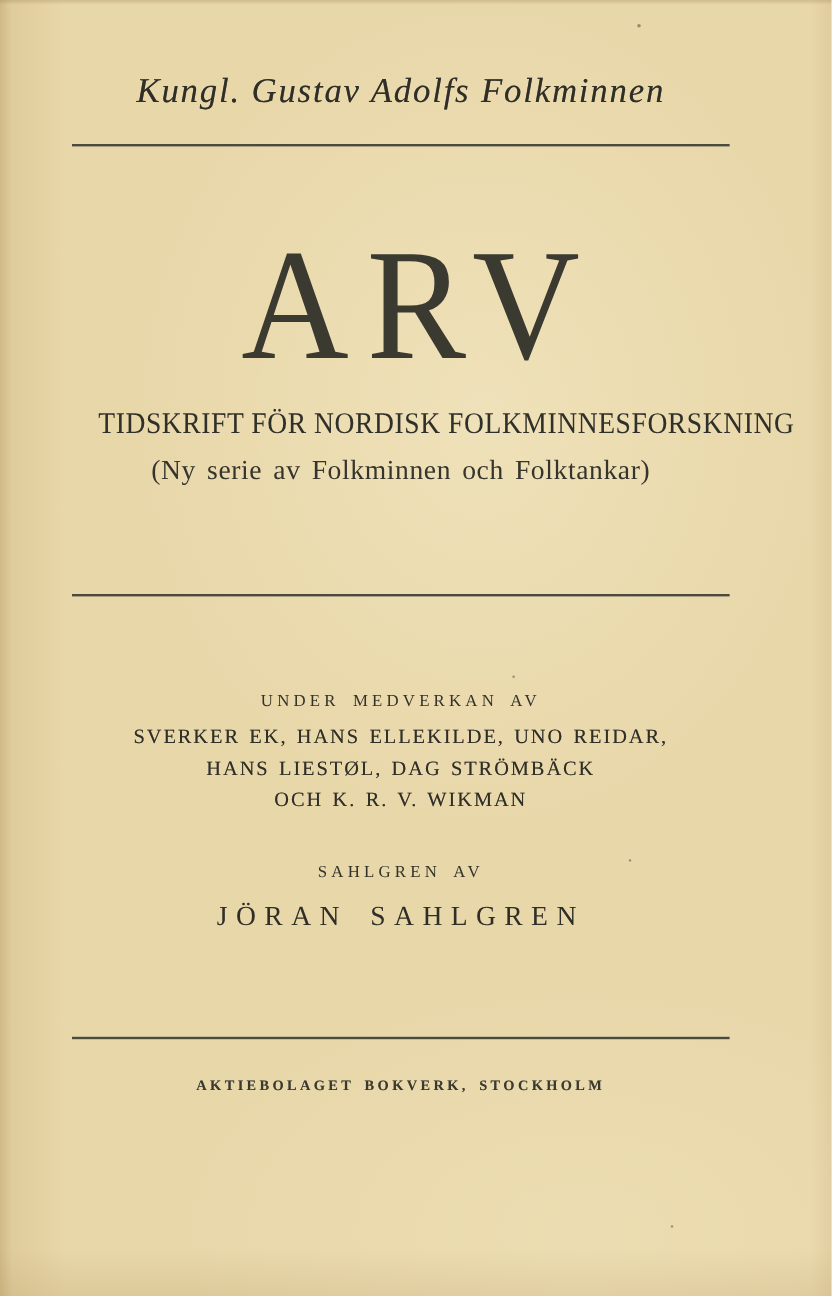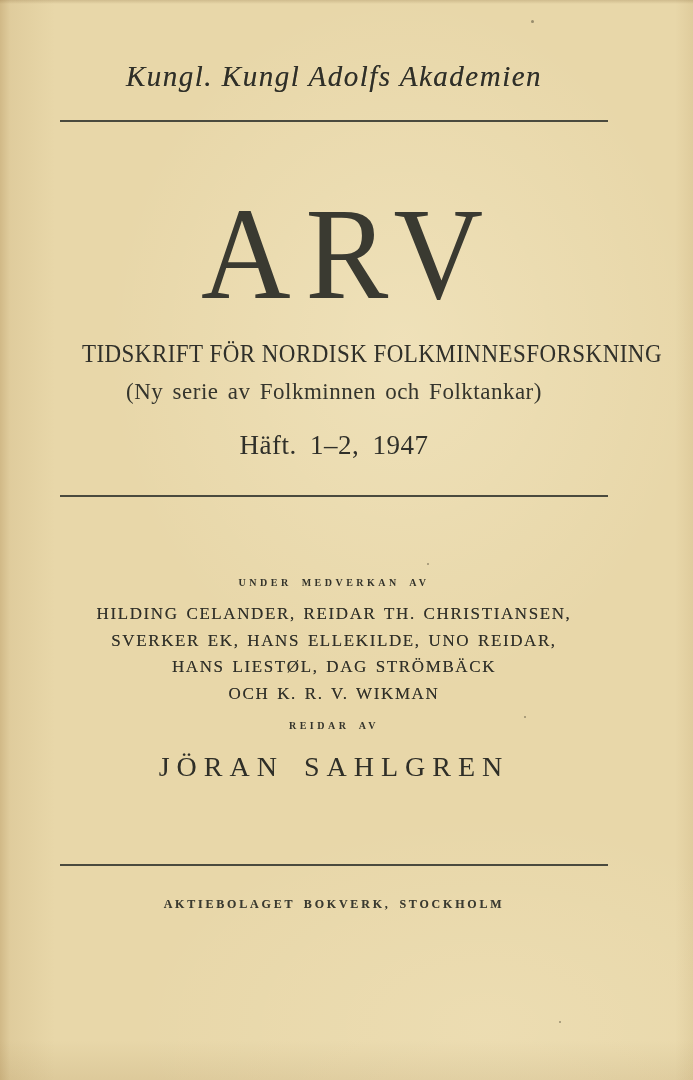--- a/index.html
+++ b/index.html
@@ -68,40 +68,40 @@
 
   .issue {
     top: 430px;
     font-size: 27px;
     word-spacing: 6px;
     letter-spacing: 0.5px;
     color: #30302a;
   }
 
   .small-heading {
-    font-weight: 700;
-    font-size: 10px;
+    font-weight: 400;
+    font-size: 14px;
     letter-spacing: 3.5px;
     word-spacing: 4px;
     color: #33332b;
   }
   .contrib-heading { top: 577px; }
   .contrib-lines {
     top: 601px;
     font-size: 17px;
     letter-spacing: 1.6px;
     word-spacing: 2px;
     line-height: 26.5px;
     color: #2f2f28;
     text-shadow: 0 0 0.4px rgba(47,47,40,0.55);
   }
   .editor-heading { top: 720px; }
   .editor-name {
     top: 751px;
-    font-size: 28px;
+    font-size: 23px;
     letter-spacing: 7px;
     word-spacing: 6px;
     color: #2f2f28;
   }
   .imprint {
     top: 897px;
     font-size: 12px;
     letter-spacing: 2.8px;
     word-spacing: 3px;
     font-weight: 700;
@@ -110,44 +110,42 @@
   }
   .rule-1 { top: 120px; }
   .rule-2 { top: 495px; }
   .rule-3 { top: 864px; }
 </style>
 </head>
 <body>
 
 <div class="scan">
 
-  <div class="block academy">Kungl. Kungl Adolfs Akademien</div>
+  <div class="block academy">Kungl. Gustav Adolfs Folkminnen</div>
 
   <div class="rule rule-1"></div>
 
   <div class="block arv">ARV</div>
 
   <div class="block journal-subtitle">TIDSKRIFT FÖR NORDISK FOLKMINNESFORSKNING</div>
 
   <div class="block series-note">(Ny serie av Folkminnen och Folktankar)</div>
 
-  <div class="block issue">Häft. 1–2, 1947</div>
 
   <div class="rule rule-2"></div>
 
   <div class="block small-heading contrib-heading">UNDER MEDVERKAN AV</div>
 
   <div class="block contrib-lines">
-    <div>HILDING CELANDER, REIDAR TH. CHRISTIANSEN,</div>
     <div>SVERKER EK, HANS ELLEKILDE, UNO REIDAR,</div>
     <div>HANS LIESTØL, DAG STRÖMBÄCK</div>
     <div>OCH K. R. V. WIKMAN</div>
   </div>
 
-  <div class="block small-heading editor-heading">REIDAR AV</div>
+  <div class="block small-heading editor-heading">SAHLGREN AV</div>
 
   <div class="block editor-name">JÖRAN SAHLGREN</div>
 
   <div class="rule rule-3"></div>
 
   <div class="block imprint">AKTIEBOLAGET BOKVERK, STOCKHOLM</div>
 
   <div class="speck" style="left:531px; top:20px; width:3px; height:3px;"></div>
   <div class="speck" style="left:559px; top:1021px; width:2px; height:2px;"></div>
   <div class="speck" style="left:427px; top:563px; width:2px; height:2px;"></div>

